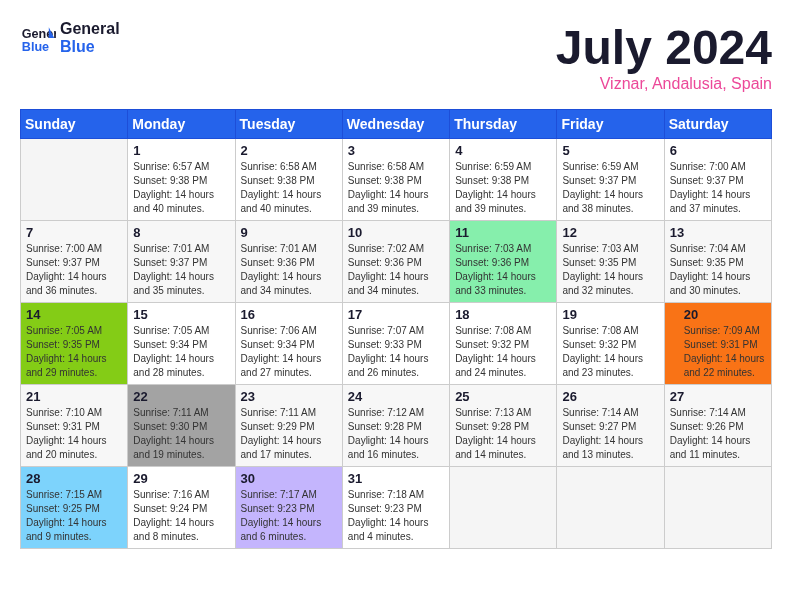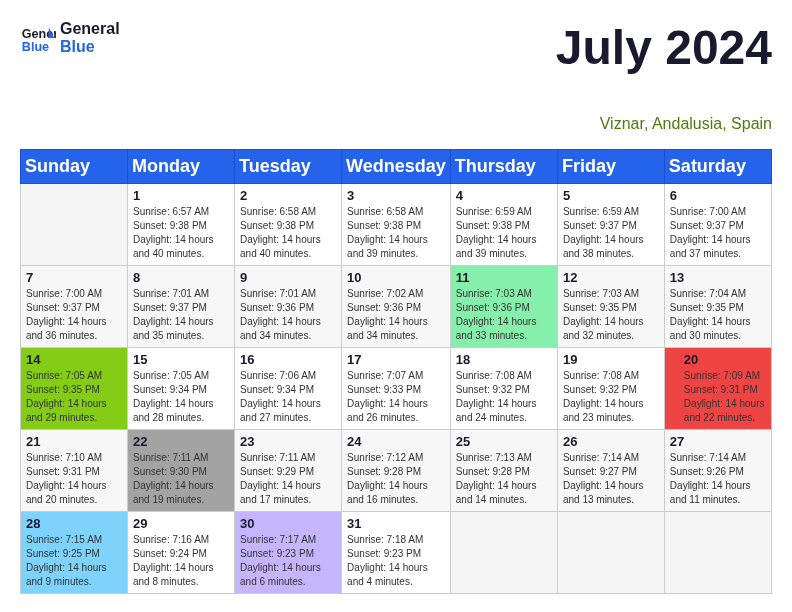--- a/index.html
+++ b/index.html
@@ -28,34 +28,33 @@
     .title-block {
       text-align: right;
     }
     .month-title {
       font-size: 48px;
       font-weight: bold;
       color: #1a1a2e;
     }
     .subtitle {
       font-size: 16px;
-      color: #4d7c0f;
-      margin-top: 40px;
+      color: #ec4899;
     }
     table {
       width: 100%;
       border-collapse: collapse;
       font-size: 11px;
     }
     thead th {
       background: #2563eb;
       color: #fff;
       padding: 6px 4px;
       text-align: left;
-      font-size: 18px;
+      font-size: 14px;
       font-weight: bold;
       border: 1px solid #1d4ed8;
     }
     td {
       border: 1px solid #ccc;
       vertical-align: top;
       padding: 4px 5px;
       width: calc(100% / 7);
       min-height: 80px;
       background: #fff;
@@ -275,21 +274,21 @@
         </div>
       </td>
         <td style="background: rgb(255, 255, 255);">
         <span class="day-num">19</span>
         <div class="day-info">
           Sunrise: 7:08 AM<br>
           Sunset: 9:32 PM<br>
           Daylight: 14 hours and 23 minutes.
         </div>
       </td>
-        <td style="background: #ef4444; padding-left: 19px;">
+        <td style="background: #f97316; padding-left: 19px;">
         <span class="day-num">20</span>
         <div class="day-info">
           Sunrise: 7:09 AM<br>
           Sunset: 9:31 PM<br>
           Daylight: 14 hours and 22 minutes.
         </div>
       </td>
       </tr>
       <tr>
         <td style="background: rgb(247, 247, 247);">

